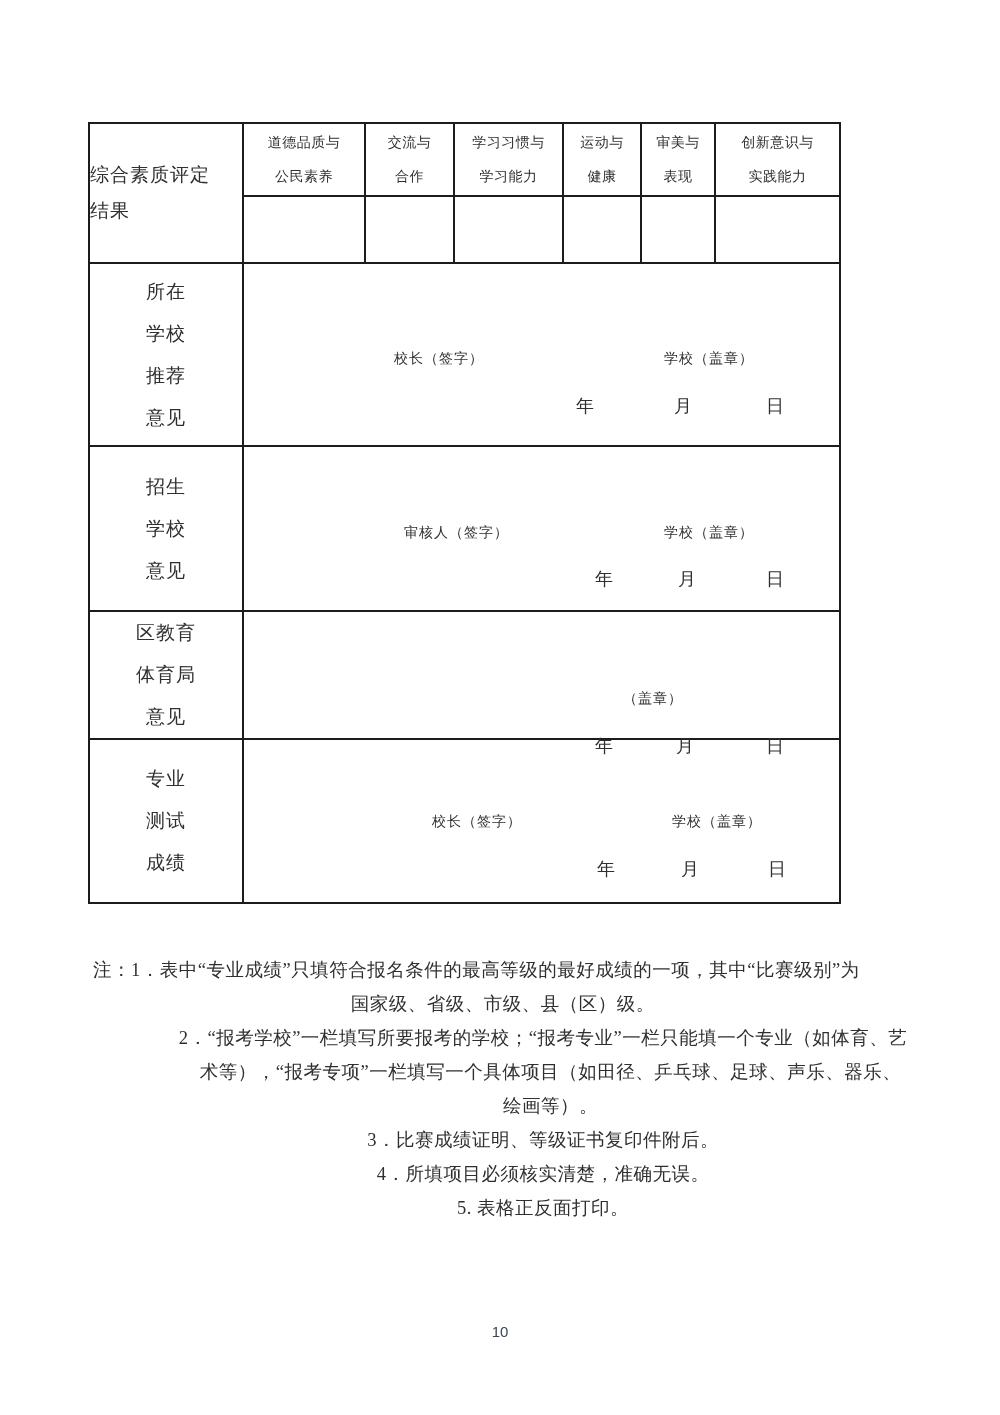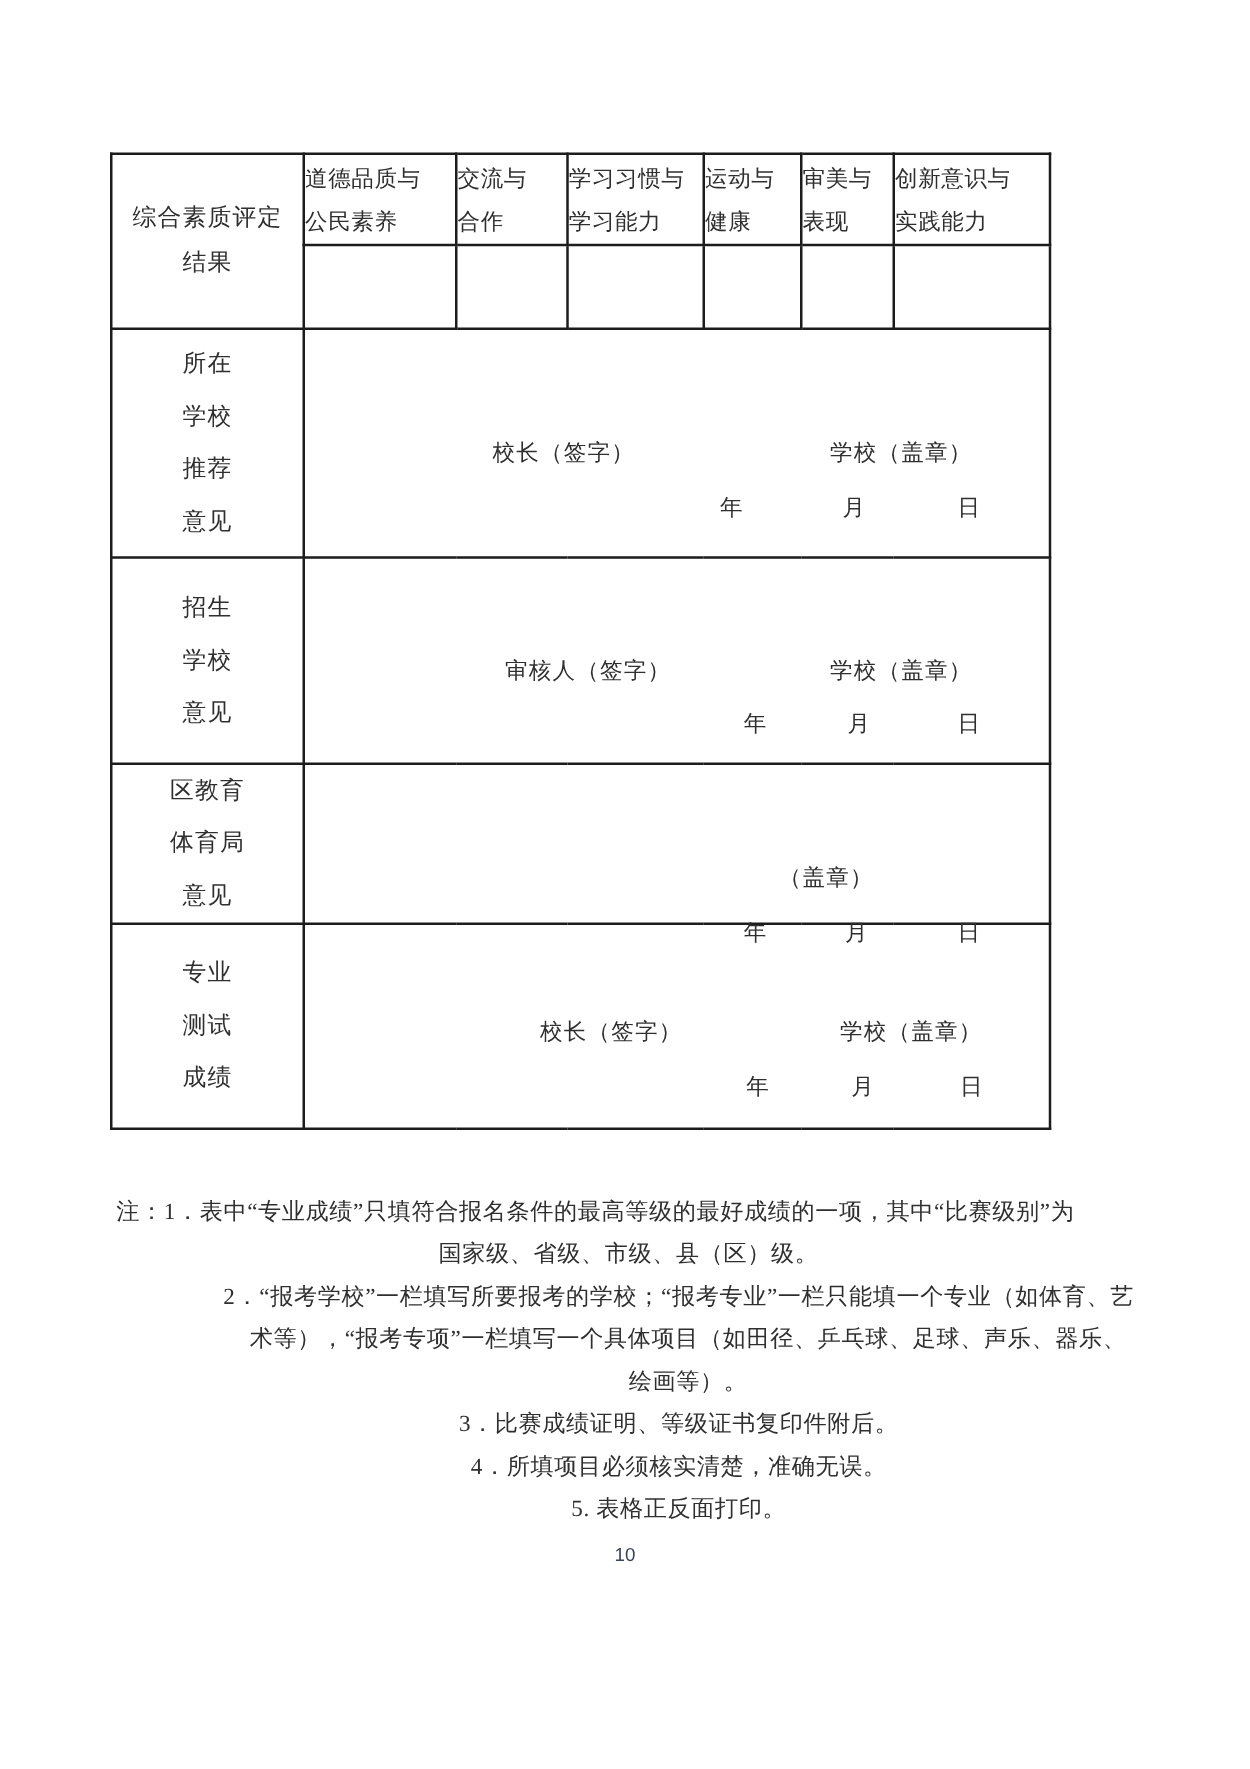--- a/index.html
+++ b/index.html
@@ -31,47 +31,46 @@
     vertical-align: middle;
   }
   tr.header-row   { height: 73px; }
   tr.score-row    { height: 67px; }
   tr.op-a         { height: 183px; padding-left: 40px; }
   tr.op-b         { height: 165px; margin-left: 48px; }
   tr.op-c         { height: 123px; }
   tr.op-d         { height: 164px; }
 
   td.corner-cell {
-    text-align: center;
     font-size: 19px;
     line-height: 36px;
     letter-spacing: 1px;
     white-space: pre-line;
   }
   td.col-head {
-    text-align: left;
-    font-size: 18px;
+    text-align: center;
+    font-size: 14px;
     line-height: 34px;
     letter-spacing: 0.5px;
     white-space: pre-line;
   }
   td.score-cell { background: #ffffff; }
 
   td.row-label {
     text-align: center;
     font-size: 19px;
     line-height: 42px;
     letter-spacing: 1px;
     white-space: pre-line;
   }
   td.content-cell { position: relative; }
 
   .sign-left, .sign-right {
     position: absolute;
-    font-size: 18px;
+    font-size: 14px;
     letter-spacing: 1px;
     white-space: nowrap;
   }
   .date-year, .date-month, .date-day {
     position: absolute;
     font-size: 18px;
     white-space: nowrap;
   }
 
   
@@ -115,21 +114,21 @@
     white-space: pre-line;
     padding-left: 15px;
     text-indent: -15px;
     text-align: center;
   }
   .note-item.numbered { margin-left: 30px; }
 
   
   .page-num {
     position: absolute;
-    top: 1236px;
+    top: 1323px;
     left: 0;
     width: 100%;
     text-align: center;
     font-size: 15px;
     color: #3b4559;
     font-family: "Liberation Sans", sans-serif;
   }
 </style>
 </head>
 <body>

